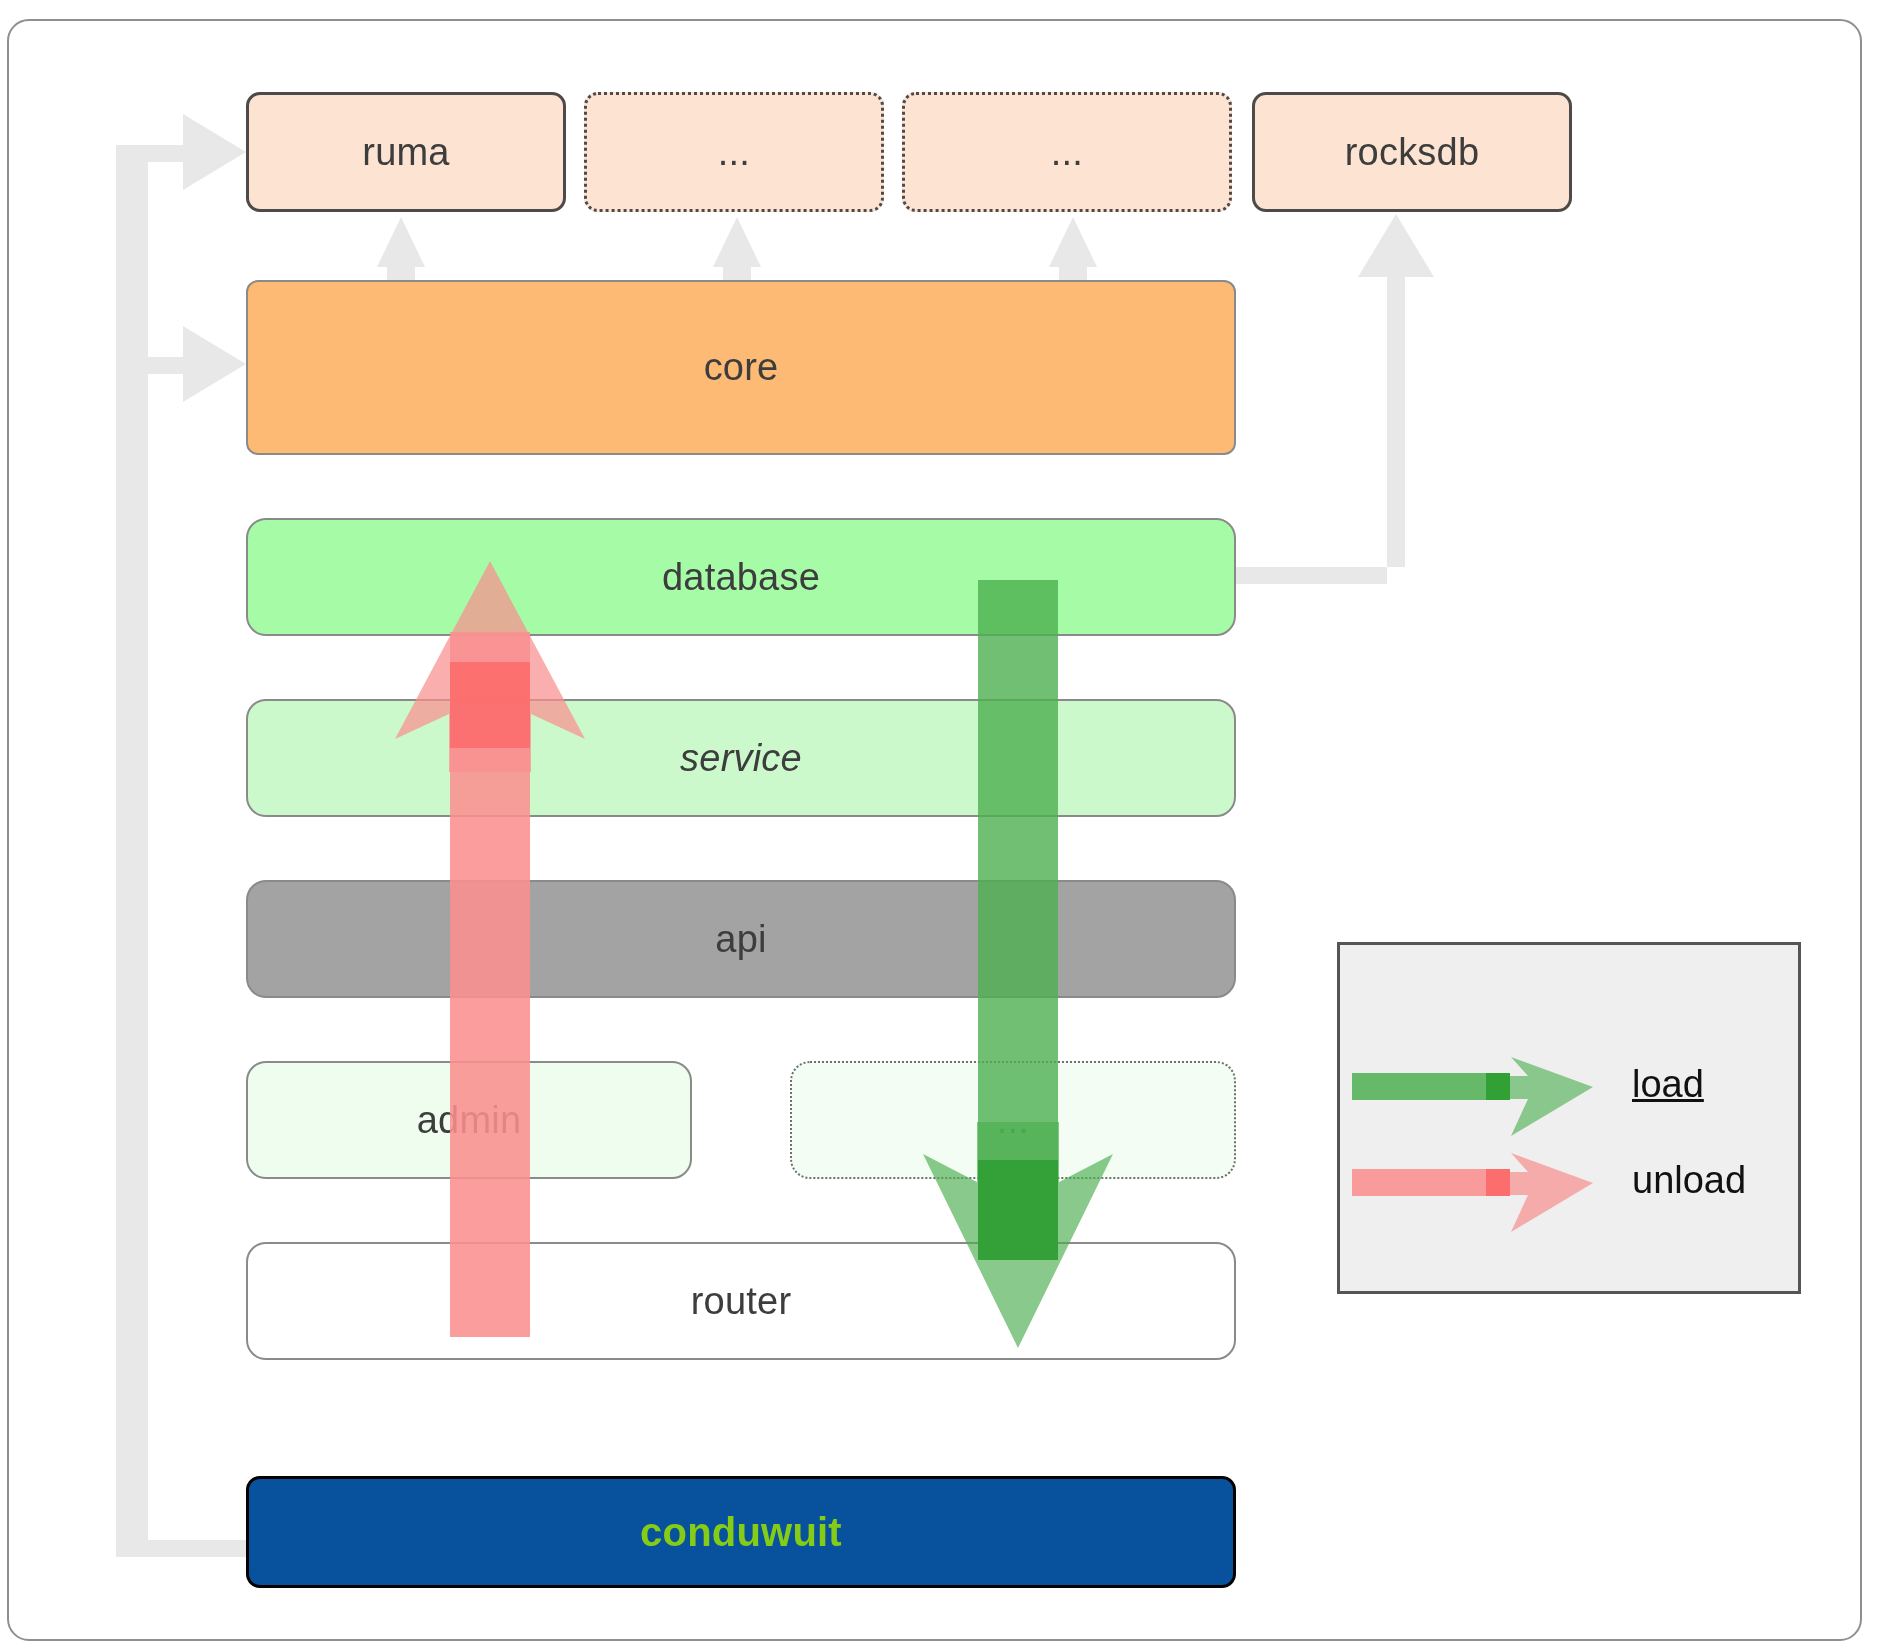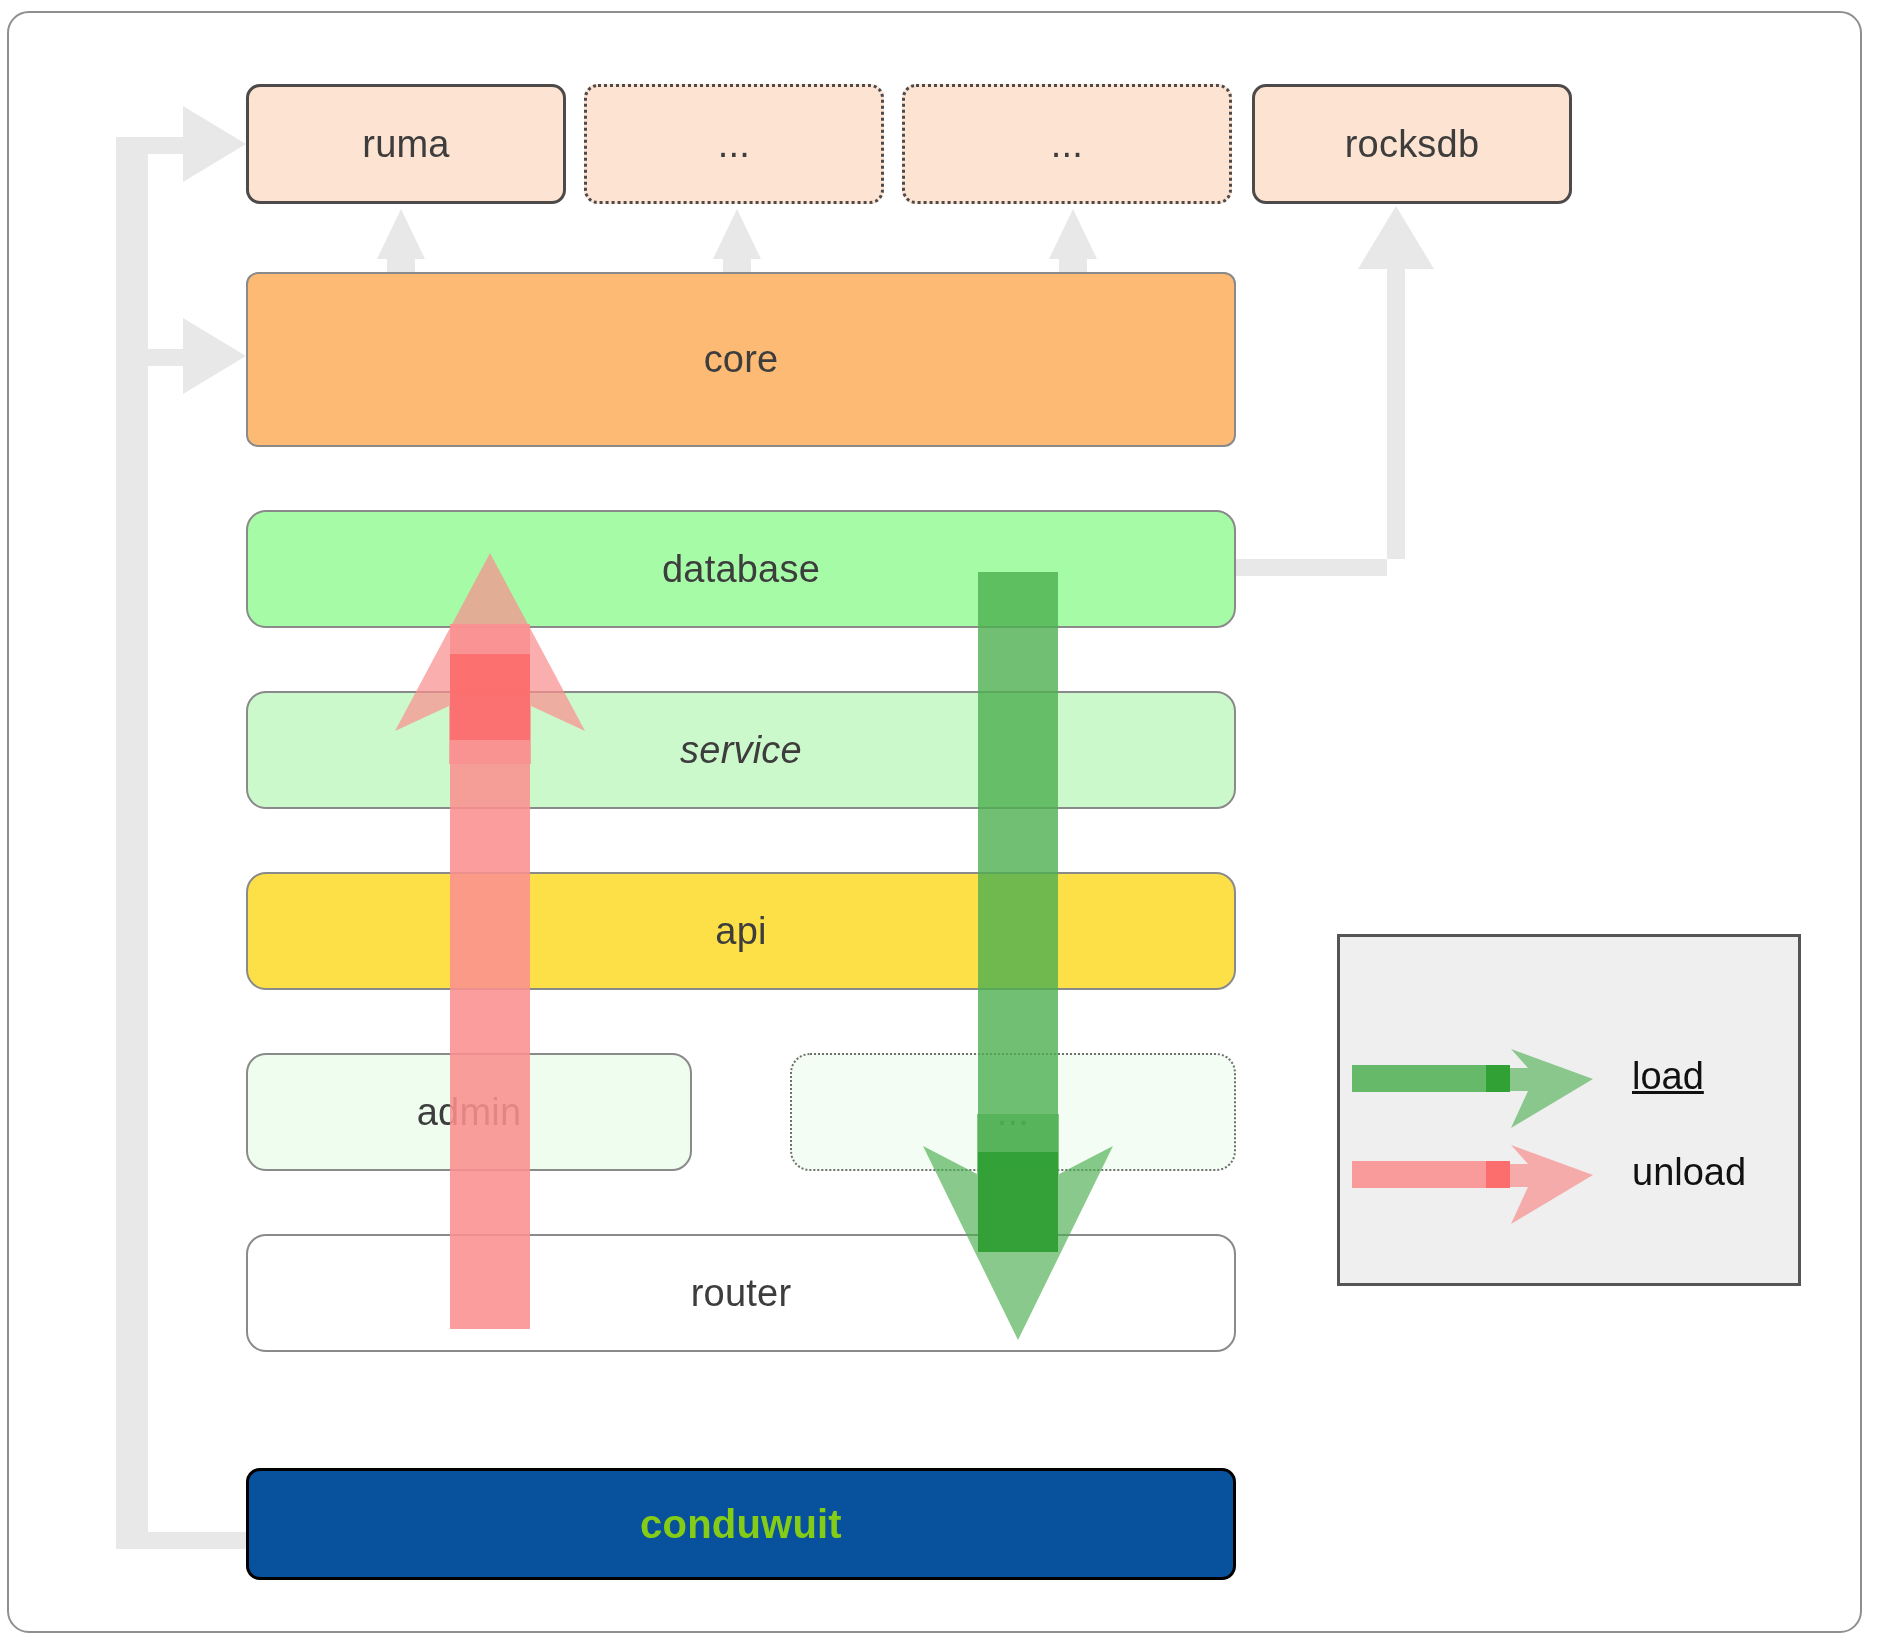--- a/index.html
+++ b/index.html
@@ -4,21 +4,21 @@
 <style>
   html,body{margin:0;padding:0;background:#ffffff;}
   body{
     font-family:"Liberation Sans", sans-serif;
     width:1883px;height:1643px;position:relative;overflow:hidden;
   }
   .frame{
     position:absolute;left:7px;top:7px;width:1855px;height:1622px;
     border:2px solid #8f8f8f;border-radius:22px;background:#fff;box-sizing:border-box;
   }
-  .stage{position:absolute;left:0;top:4px;width:1883px;height:1319px;}
+  .stage{position:absolute;left:0;top:12px;width:1883px;height:1319px;}
 
   
   .box{
     position:absolute;box-sizing:border-box;display:flex;
     align-items:center;justify-content:center;
     border-radius:12px;
     font-size:38px;color:#3d3d3d;letter-spacing:.2px;
   }
 
   
@@ -33,21 +33,21 @@
     background:#fdba74;border:2px solid #8a8a8a;
     left:246px;top:268px;width:990px;height:175px;border-radius:12px;
   }
 
   
   .layer{
     left:246px;width:990px;border:2px solid #8a8a8a;border-radius:20px;
   }
   .l-database{top:506px;height:118px;background:#a6fca6;}
   .l-service {top:687px;height:118px;background:#ccf9cc;font-style:italic;}
-  .l-api     {top:868px;height:118px;background:#fde047;}
+  .l-api     {top:868px;height:118px;background:#a3a3a3;}
   .l-admin   {top:1049px;height:118px;width:446px;background:#effdef;}
   .l-dots    {top:1049px;height:118px;left:790px;width:446px;background:#f3fdf3;
               border:2px dotted #6f6f6f;}
   .l-router  {top:1230px;height:118px;background:#ffffff;}
 
   
   .conduwuit{
     left:246px;top:1464px;width:990px;height:112px;
     background:#08519c;border:3px solid #000;border-radius:14px;
     color:#84cc16;font-size:40px;font-weight:bold;

